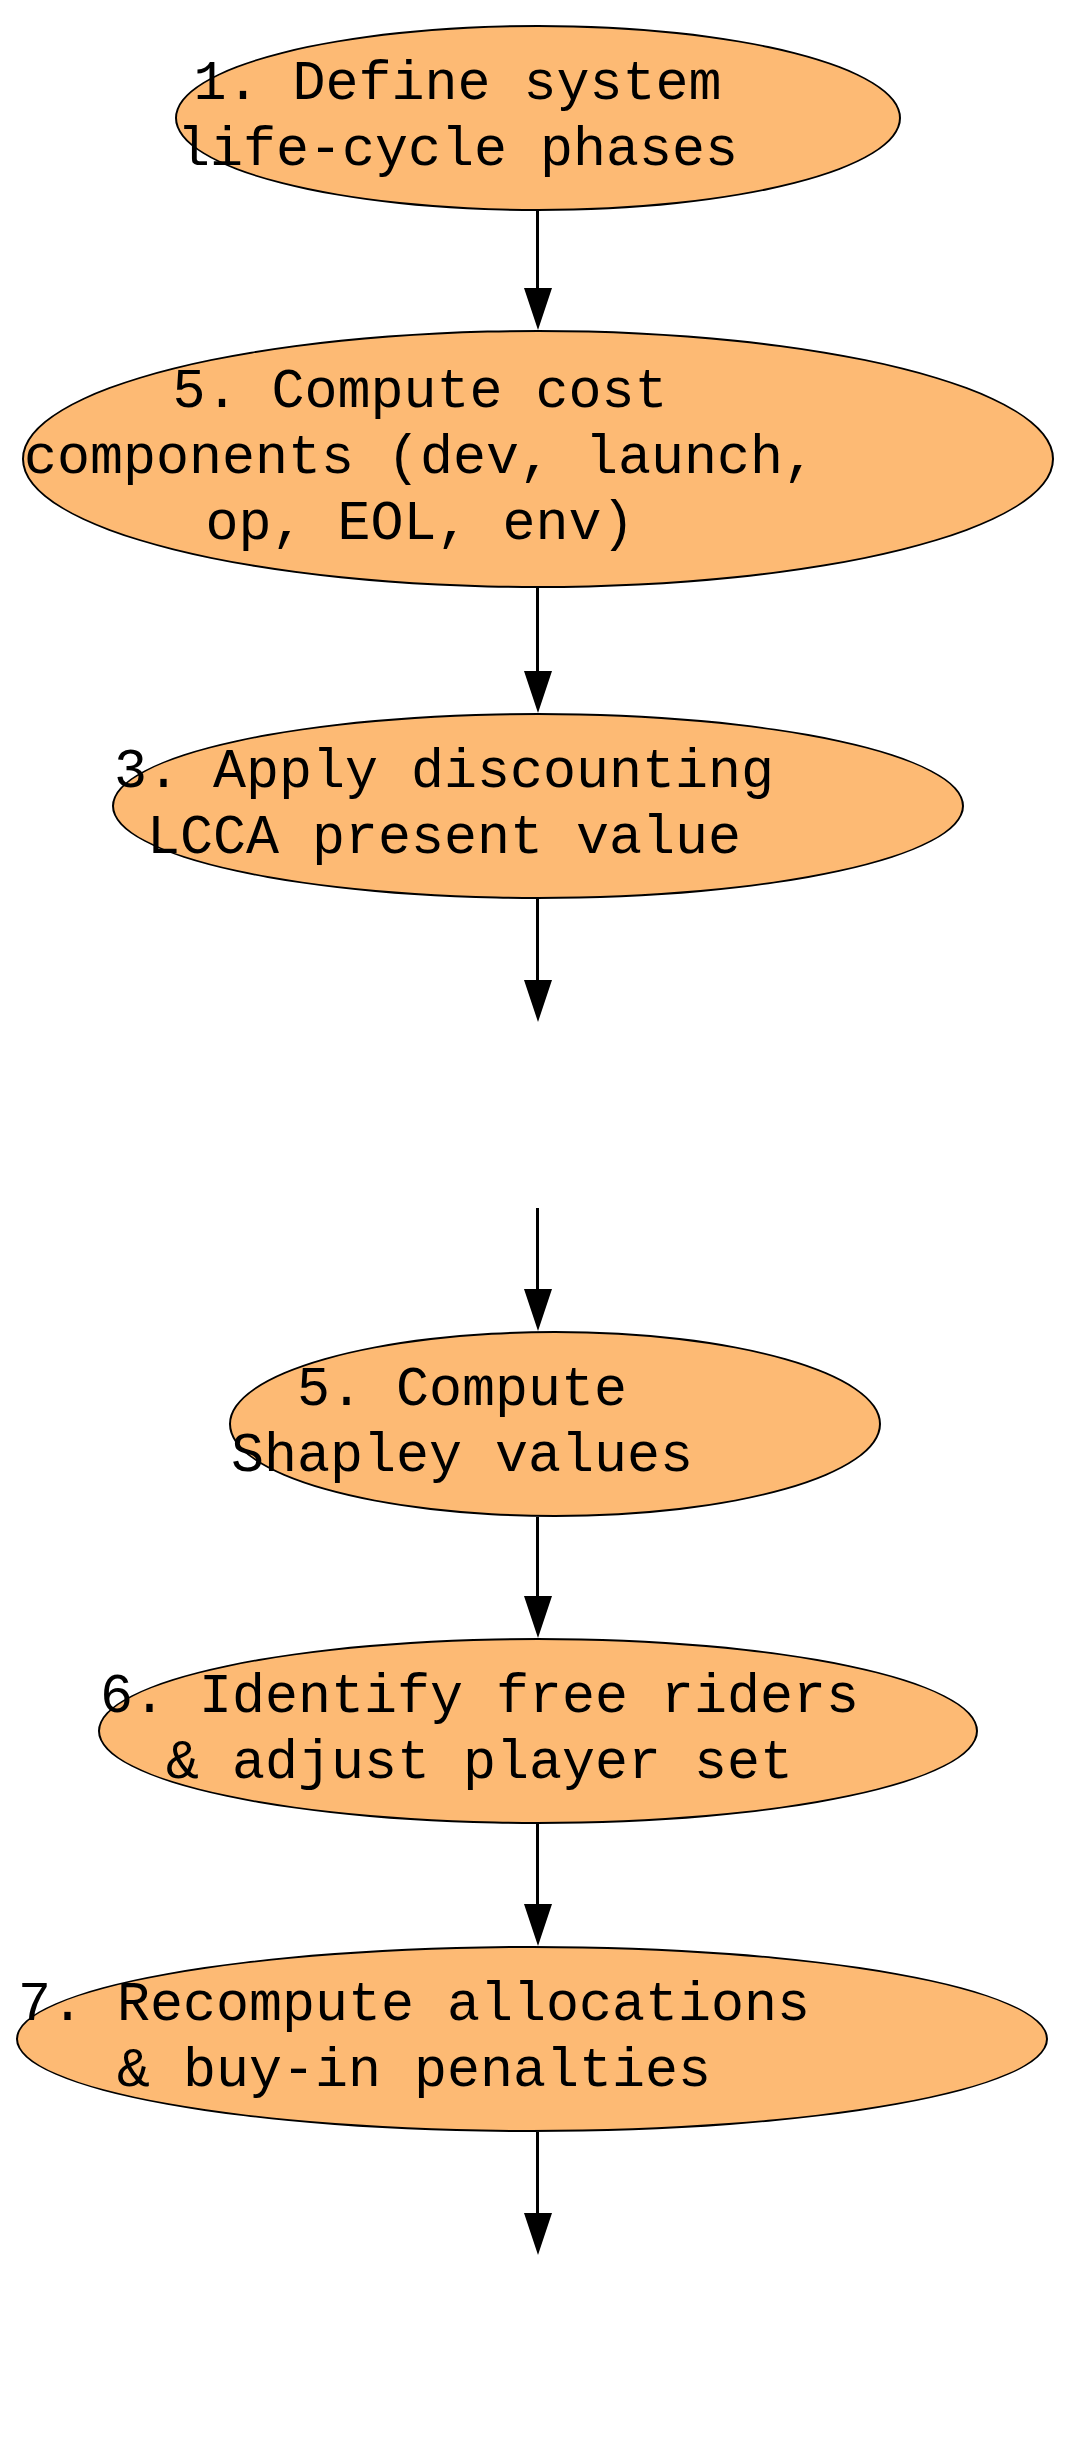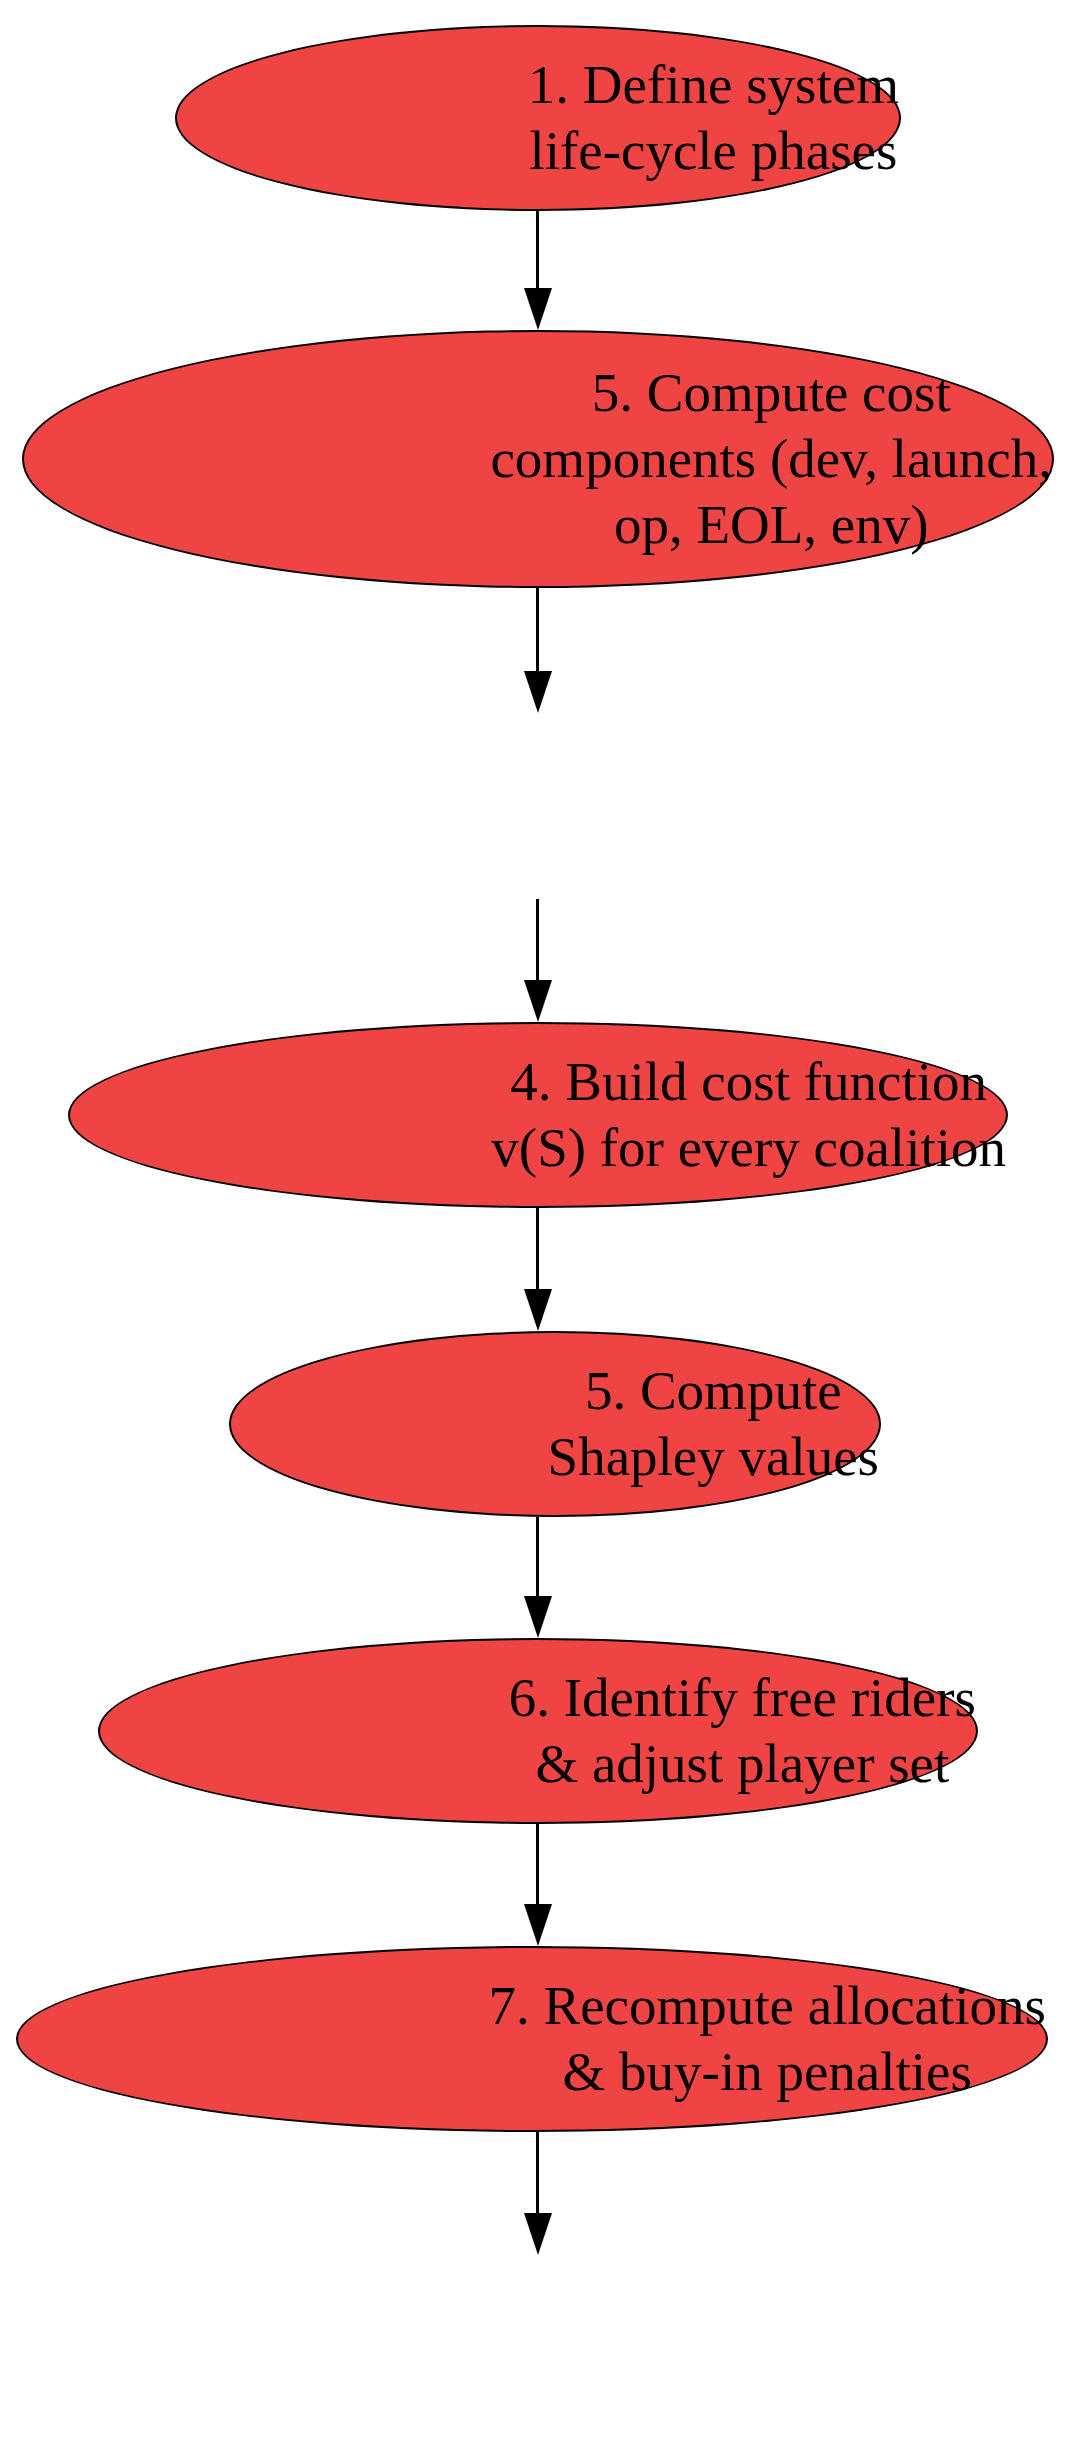--- a/index.html
+++ b/index.html
@@ -12,25 +12,26 @@
     width: 1067px;
     height: 2458px;
     background: #ffffff;
     font-family: "Liberation Serif", "DejaVu Serif", serif;
     overflow: hidden;
   }
   .node {
     position: absolute;
     border: 2.5px solid #000000;
     border-radius: 50%;
-    background: #ef4444;
+    background: #fdba74;
     display: flex;
     align-items: center;
-    justify-content: flex-end;
+    justify-content: flex-start;
     box-sizing: border-box;
+    font-family: Liberation Mono, monospace;
   }
   .node-label {
     white-space: pre-line;
     text-align: center;
     color: #000000;
     font-size: 55px;
     line-height: 1.2;
     letter-spacing: 0px;
   }
   .edge-shaft {
@@ -64,28 +65,28 @@
 
   <div class="node" style="left:22px; top:330px; width:1032px; height:258px;">
     <div class="node-label">5. Compute cost
 components (dev, launch,
 op, EOL, env)</div>
   </div>
 
   <div class="edge-shaft" style="top:588px; height:83px;"></div>
   <div class="edge-head" style="top:671px;"></div>
 
+  <div class="node" style="left:112px; top:713px; width:852px; height:186px;">
+    <div class="node-label">3. Apply discounting
+LCCA present value</div>
+  </div>
 
   <div class="edge-shaft" style="top:899px; height:81px;"></div>
   <div class="edge-head" style="top:980px;"></div>
 
-  <div class="node" style="left:68px; top:1022px; width:940px; height:186px;">
-    <div class="node-label">4. Build cost function
-v(S) for every coalition</div>
-  </div>
 
   <div class="edge-shaft" style="top:1208px; height:81px;"></div>
   <div class="edge-head" style="top:1289px;"></div>
 
   <div class="node" style="left:229px; top:1331px; width:652px; height:186px;">
     <div class="node-label">5. Compute
 Shapley values</div>
   </div>
 
   <div class="edge-shaft" style="top:1517px; height:79px;"></div>

